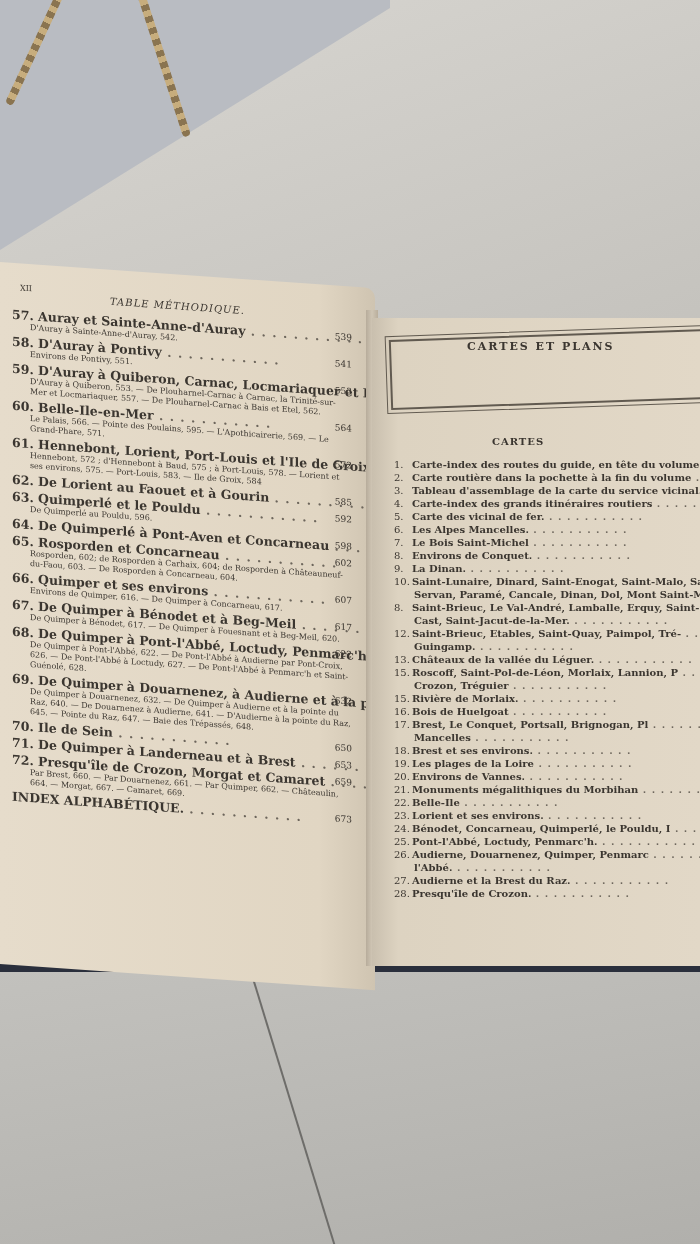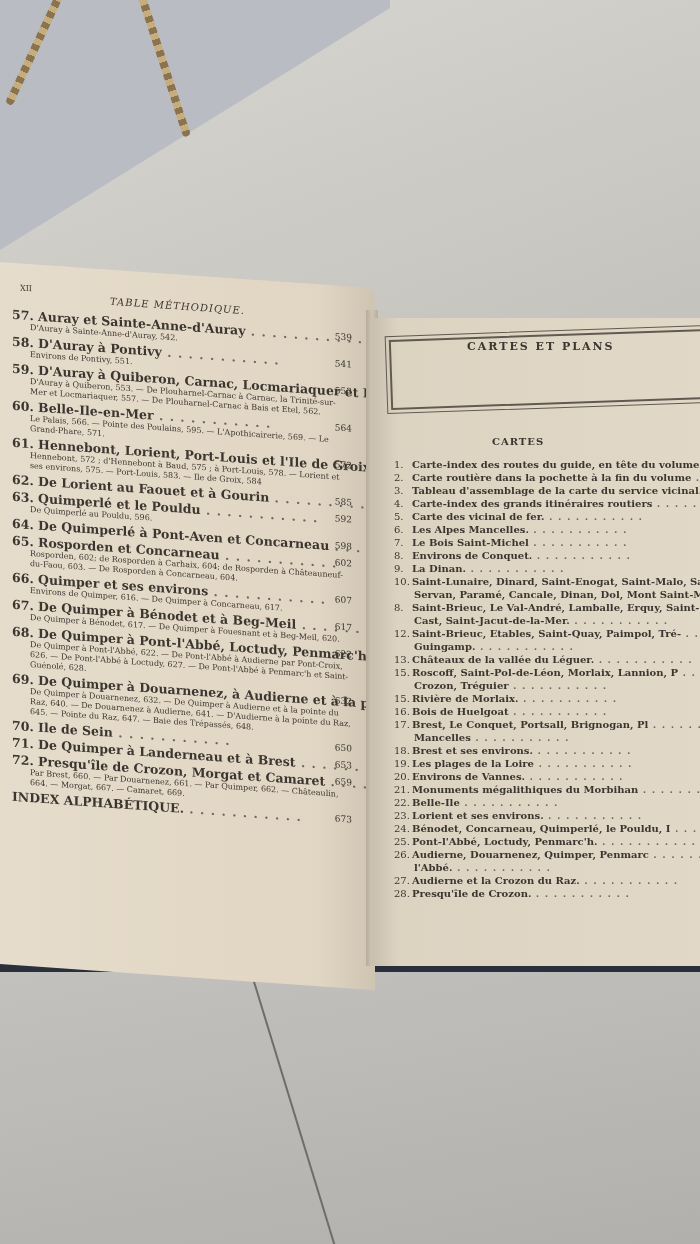--- a/index.html
+++ b/index.html
@@ -195,16 +195,16 @@
       <div class="map"><span class="num">18.</span><span class="dots">Brest et ses environs.</span></div>
       <div class="map"><span class="num">19.</span><span class="dots">Les plages de la Loire</span></div>
       <div class="map"><span class="num">20.</span><span class="dots">Environs de Vannes.</span></div>
       <div class="map"><span class="num">21.</span><span class="dots">Monuments mégalithiques du Morbihan</span></div>
       <div class="map"><span class="num">22.</span><span class="dots">Belle-Ile</span></div>
       <div class="map"><span class="num">23.</span><span class="dots">Lorient et ses environs.</span></div>
       <div class="map"><span class="num">24.</span><span class="dots">Bénodet, Concarneau, Quimperlé, le Pouldu, I</span></div>
       <div class="map"><span class="num">25.</span><span class="dots">Pont-l'Abbé, Loctudy, Penmarc'h.</span></div>
       <div class="map"><span class="num">26.</span><span class="dots">Audierne, Douarnenez, Quimper, Penmarc</span></div>
       <div class="map cont"><span class="dots">l'Abbé.</span></div>
-      <div class="map"><span class="num">27.</span><span class="dots">Audierne et la Crozon du Raz.</span></div>
+      <div class="map"><span class="num">27.</span><span class="dots">Audierne et la Brest du Raz.</span></div>
       <div class="map"><span class="num">28.</span><span class="dots">Presqu'île de Crozon.</span></div>
     </div>
 </div>
 
 </body></html>

